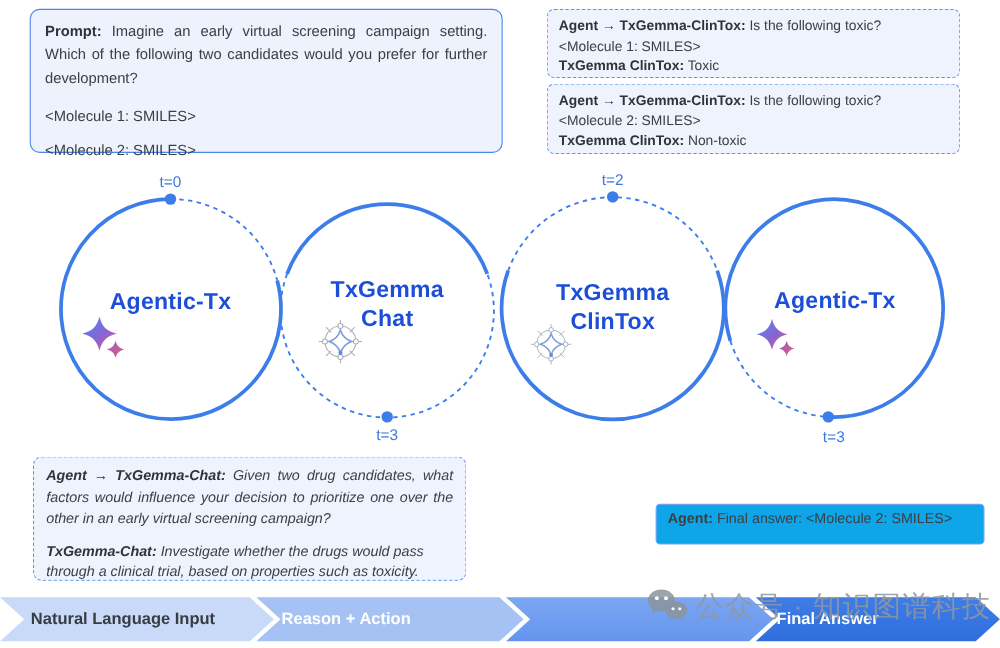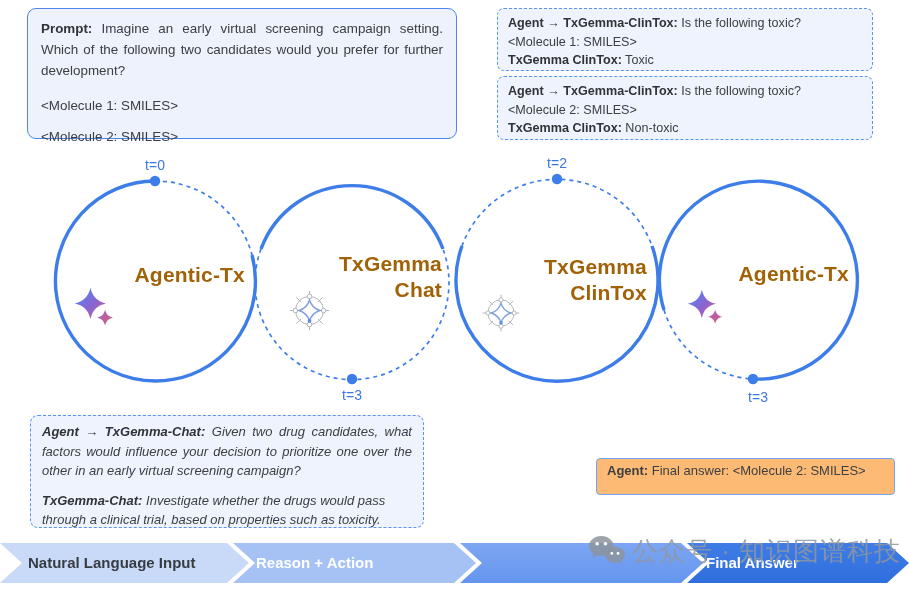--- a/index.html
+++ b/index.html
@@ -19,24 +19,24 @@
   .msg-box b{color:#303338;}
   .justify{text-align:justify;}
   #prompt-box{left:27px;top:8px;width:430px;height:131px;padding:10px 13px;font-size:13.4px;line-height:1.55;}
   #prompt-box .para{margin:0 0 15px 0;}
   #prompt-box .mol{margin:0 0 10px 0;}
   .clintox-box{left:497px;width:376px;padding:5px 10px;font-size:12.6px;line-height:1.47;border-radius:7px;}
   #clintox-box-1{top:8px;height:63px;}
   #clintox-box-2{top:76px;height:64px;}
   #chat-box{left:30px;top:415px;width:394px;height:113px;padding:6px 11px;font-size:13px;line-height:1.5;border-radius:8px;font-style:italic;}
   #chat-box .para{margin:0 0 10px 0;}
-  #final-box{left:596px;top:458px;width:277px;height:27px;padding:4px 10px;background:#fdba74;border:1.5px solid #71a3f5;border-radius:4px;font-size:13px;white-space:nowrap;}
+  #final-box{left:596px;top:458px;width:277px;height:27px;padding:4px 10px;background:#0ea5e9;border:1.5px solid #71a3f5;border-radius:4px;font-size:13px;white-space:nowrap;}
   
   .node-label{
-    width:180px;text-align:right;font-weight:bold;color:#a16207;
+    width:180px;text-align:center;font-weight:bold;color:#1d4ed8;
     font-size:21px;line-height:26px;letter-spacing:.2px;
   }
   #node-label-1{left:65px;top:262px;}
   #node-label-2{left:262px;top:251px;}
   #node-label-3{left:467px;top:254px;}
   #node-label-4{left:669px;top:261px;}
   .t-label{width:44px;text-align:center;font-weight:normal;font-size:14px;color:#3a78e0;}
   #t0{left:133px;top:157px;}
   #t1{left:330px;top:387px;}
   #t2{left:535px;top:155px;}

